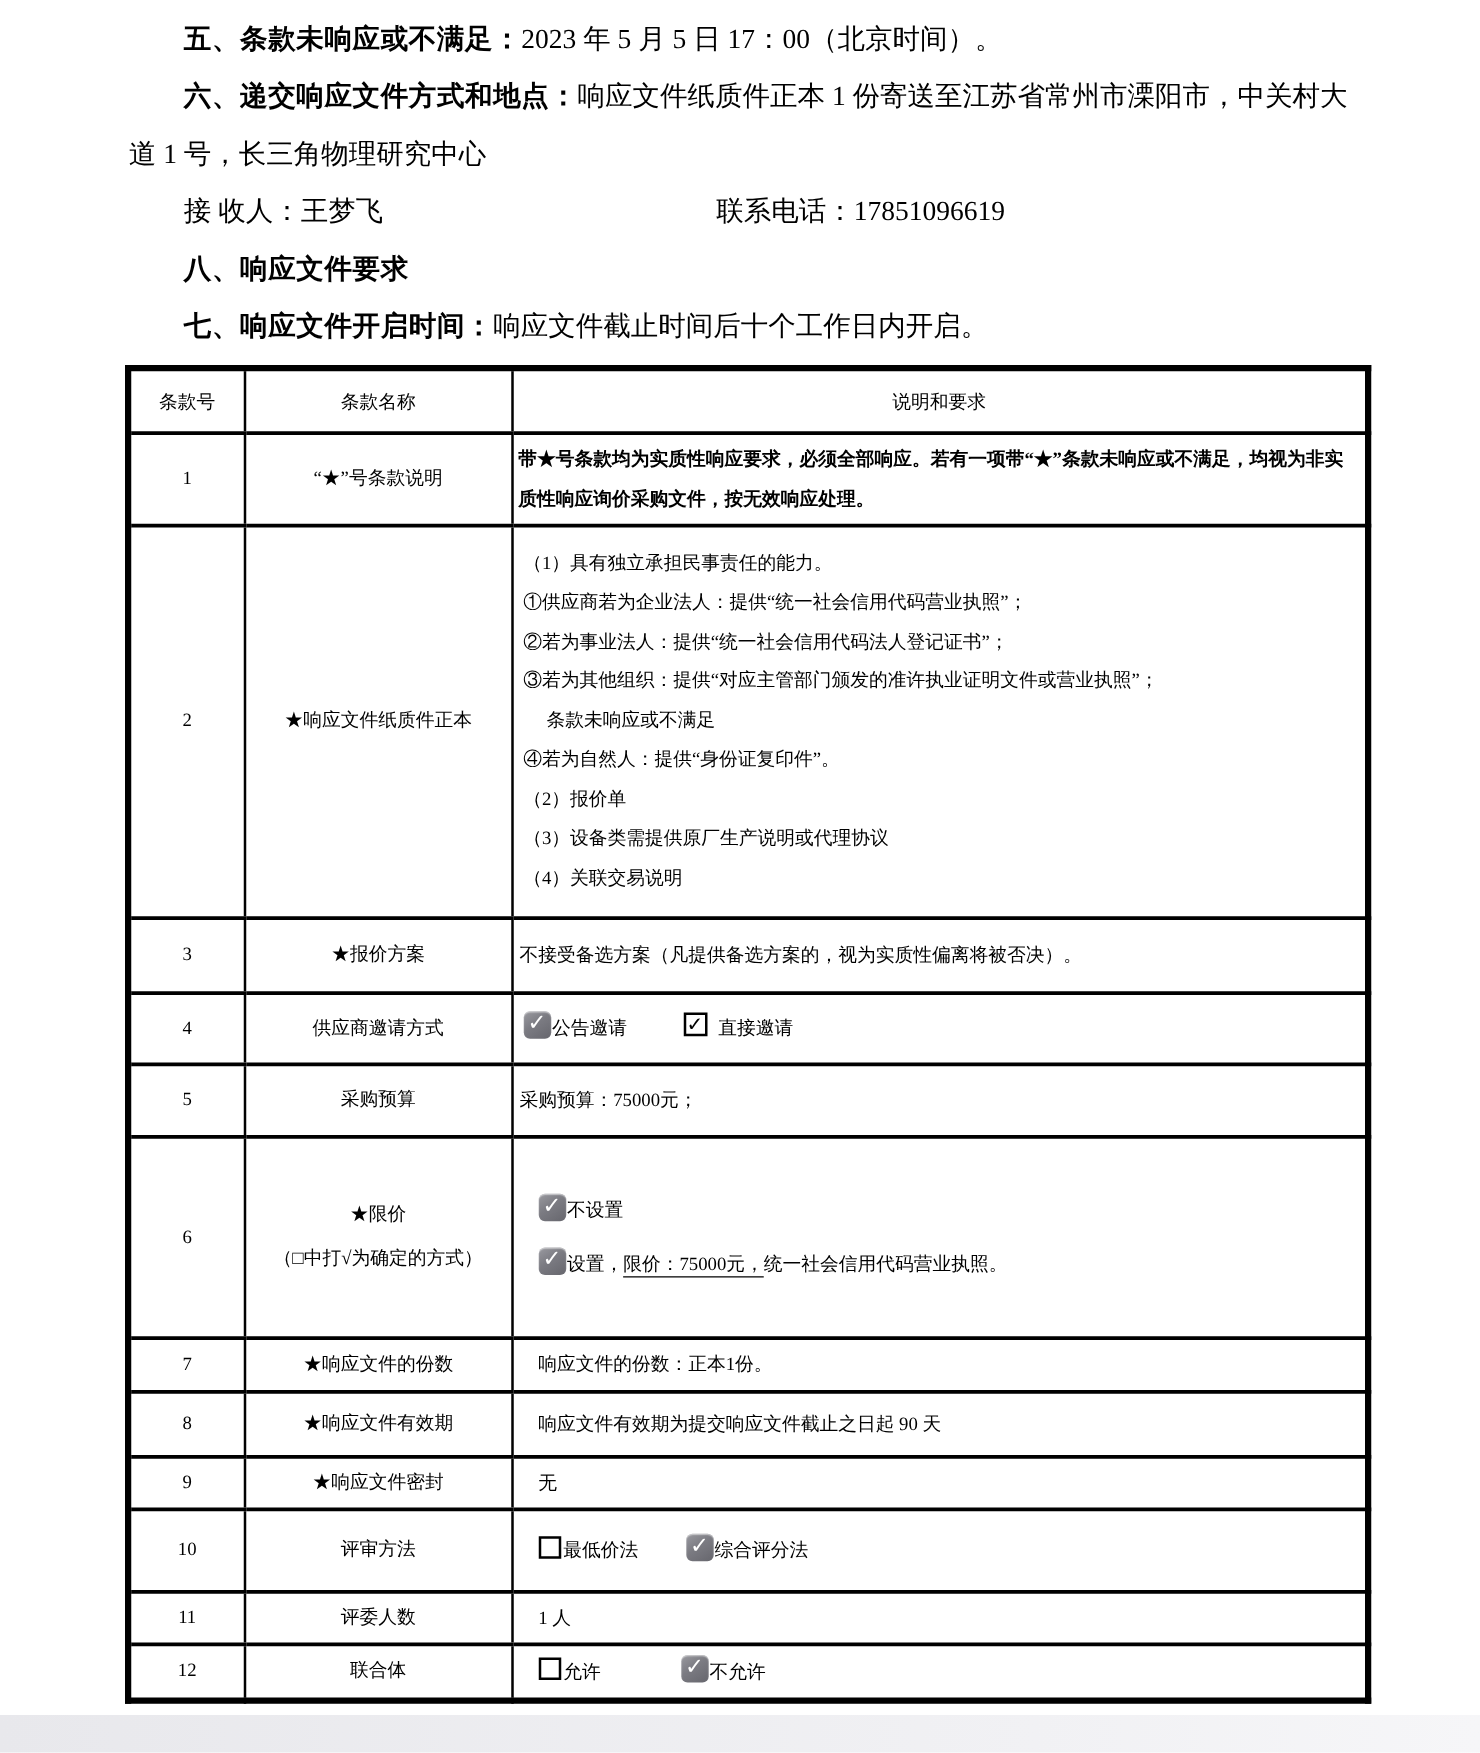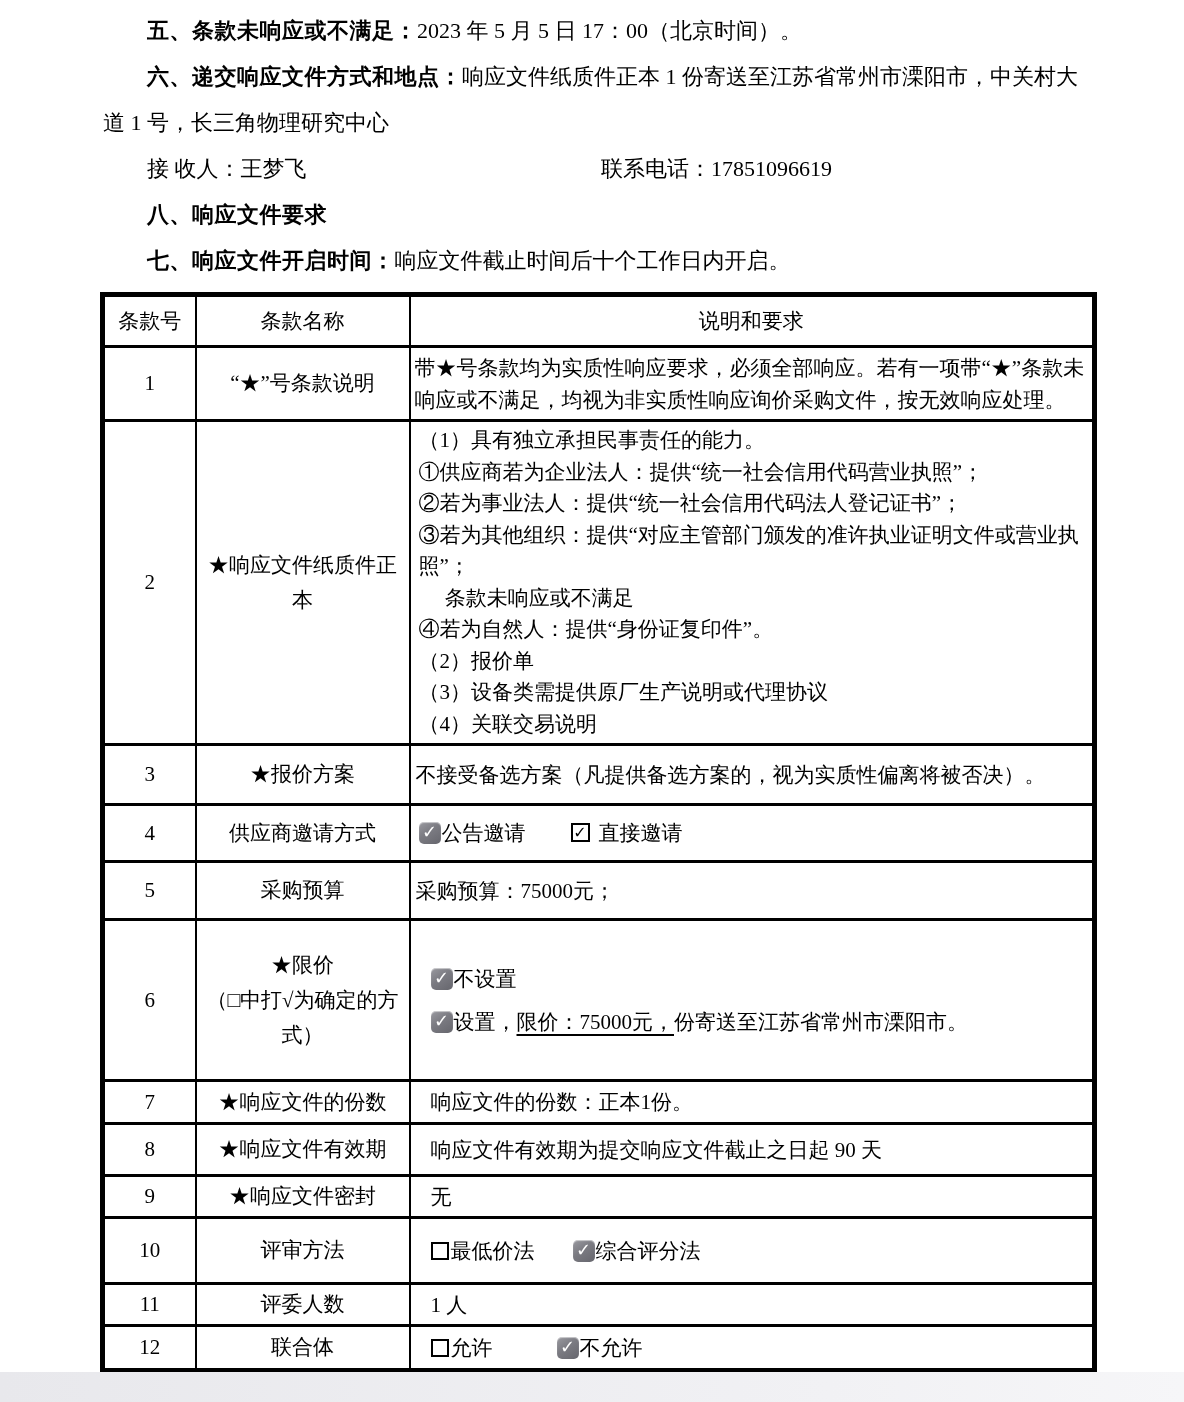--- a/index.html
+++ b/index.html
@@ -27,29 +27,29 @@
     font-weight: 700;
     letter-spacing: 0.5px;
   }
   .contact {
     margin: 0;
     position: relative;
     padding-left: 147px;
     font-size: 22px;
     line-height: 46px;
   }
-  .contact .phone { position: absolute; left: 601px; top: 0; }
+  .contact .phone { position: absolute; left: 573px; top: 0; }
 
   
   table.req {
     border-collapse: collapse;
     table-layout: fixed;
     margin: 8px 0 0 100px;
     width: 992px;
-    font-size: 21px;
+    font-size: 15px;
   }
   table.req th, table.req td {
     border-left: 2px solid #000;
     border-right: 2px solid #000;
     border-top: 3px solid #000;
     border-bottom: 3px solid #000;
     vertical-align: middle;
     font-weight: normal;
     overflow: hidden;
   }
@@ -160,21 +160,21 @@
     <tbody>
         <tr class="rh">
       <th>条款号</th>
       <th>条款名称</th>
       <th>说明和要求</th>
     </tr>
 
     <tr class="r1">
       <td class="cell-num">1</td>
       <td class="cell-name">“★”号条款说明</td>
-      <td class="cell-content" style="padding-left:4px;">带★号条款均为实质性响应要求，必须全部响应。若有一项带“★”条款未响应或不满足，均视为非实质性响应询价采购文件，按无效响应处理。</td>
+      <td class="cell-content" style="padding-left:4px;font-weight:bold;">带★号条款均为实质性响应要求，必须全部响应。若有一项带“★”条款未响应或不满足，均视为非实质性响应询价采购文件，按无效响应处理。</td>
     </tr>
 
     <tr class="r2">
       <td class="cell-num">2</td>
       <td class="cell-name">★响应文件纸质件正本</td>
       <td class="cell-content">
         <div>（1）具有独立承担民事责任的能力。</div>
         <div>①供应商若为企业法人：提供“统一社会信用代码营业执照”；</div>
         <div>②若为事业法人：提供“统一社会信用代码法人登记证书”；</div>
         <div>③若为其他组织：提供“对应主管部门颁发的准许执业证明文件或营业执照”；</div>
@@ -212,21 +212,21 @@
       <td class="cell-num">6</td>
       <td class="cell-name">
         <div>★限价</div>
         <div>（□中打√为确定的方式）</div>
       </td>
       <td class="cell-content indent opt-stack">
         <div class="optline">
           <span class="cb-gray"></span><span>不设置</span>
         </div>
         <div class="optline">
-          <span class="cb-gray"></span><span>设置，</span><span class="ul">限价：75000元，</span><span>份寄送至江苏省常州市溧阳市。</span>
+          <span class="cb-gray"></span><span>设置，</span><span class="ul">限价：75000元，</span><span>统一社会信用代码营业执照。</span>
         </div>
       </td>
     </tr>
 
     <tr class="r7">
       <td class="cell-num">7</td>
       <td class="cell-name">★响应文件的份数</td>
       <td class="cell-content indent">响应文件的份数：正本1份。</td>
     </tr>
 

